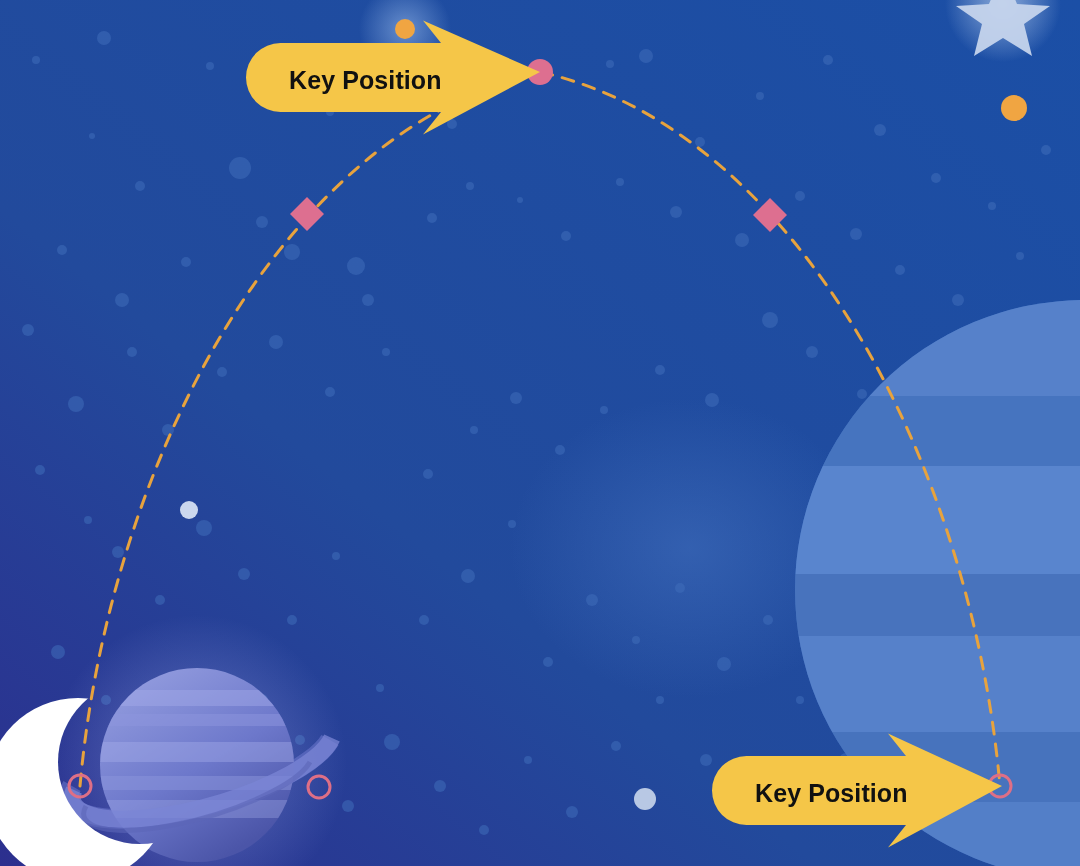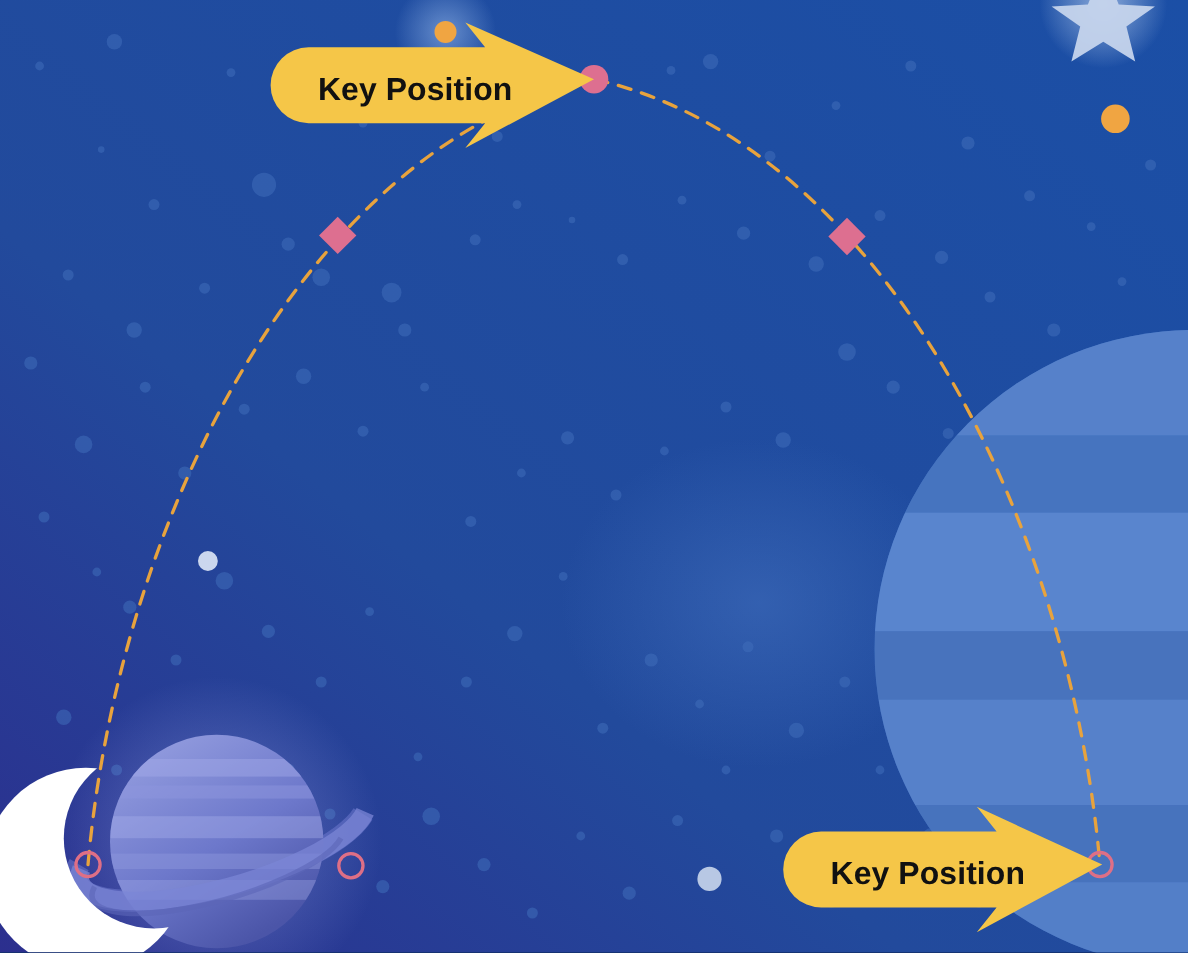--- a/index.html
+++ b/index.html
@@ -4,21 +4,21 @@
 <style>
   html,body{margin:0;padding:0;background:#10204a;}
   #stage{
     position:relative;width:1080px;height:866px;overflow:hidden;
     font-family:"Liberation Sans","DejaVu Sans",sans-serif;
     background:#1c4a9e;
   }
   #stage svg.layer{position:absolute;left:0;top:0;width:1080px;height:866px;display:block;}
   .label-group{position:absolute;pointer-events:none;}
   .label-text{
-    position:absolute;color:#10100c;font-size:29px;font-weight:600;
+    position:absolute;color:#10100c;font-size:25px;font-weight:600;
     letter-spacing:.1px;white-space:nowrap;
   }
 </style>
 </head>
 <body>
 
 <div id="stage">
 
   <svg class="layer" viewBox="0 0 1080 866">
     <defs>

